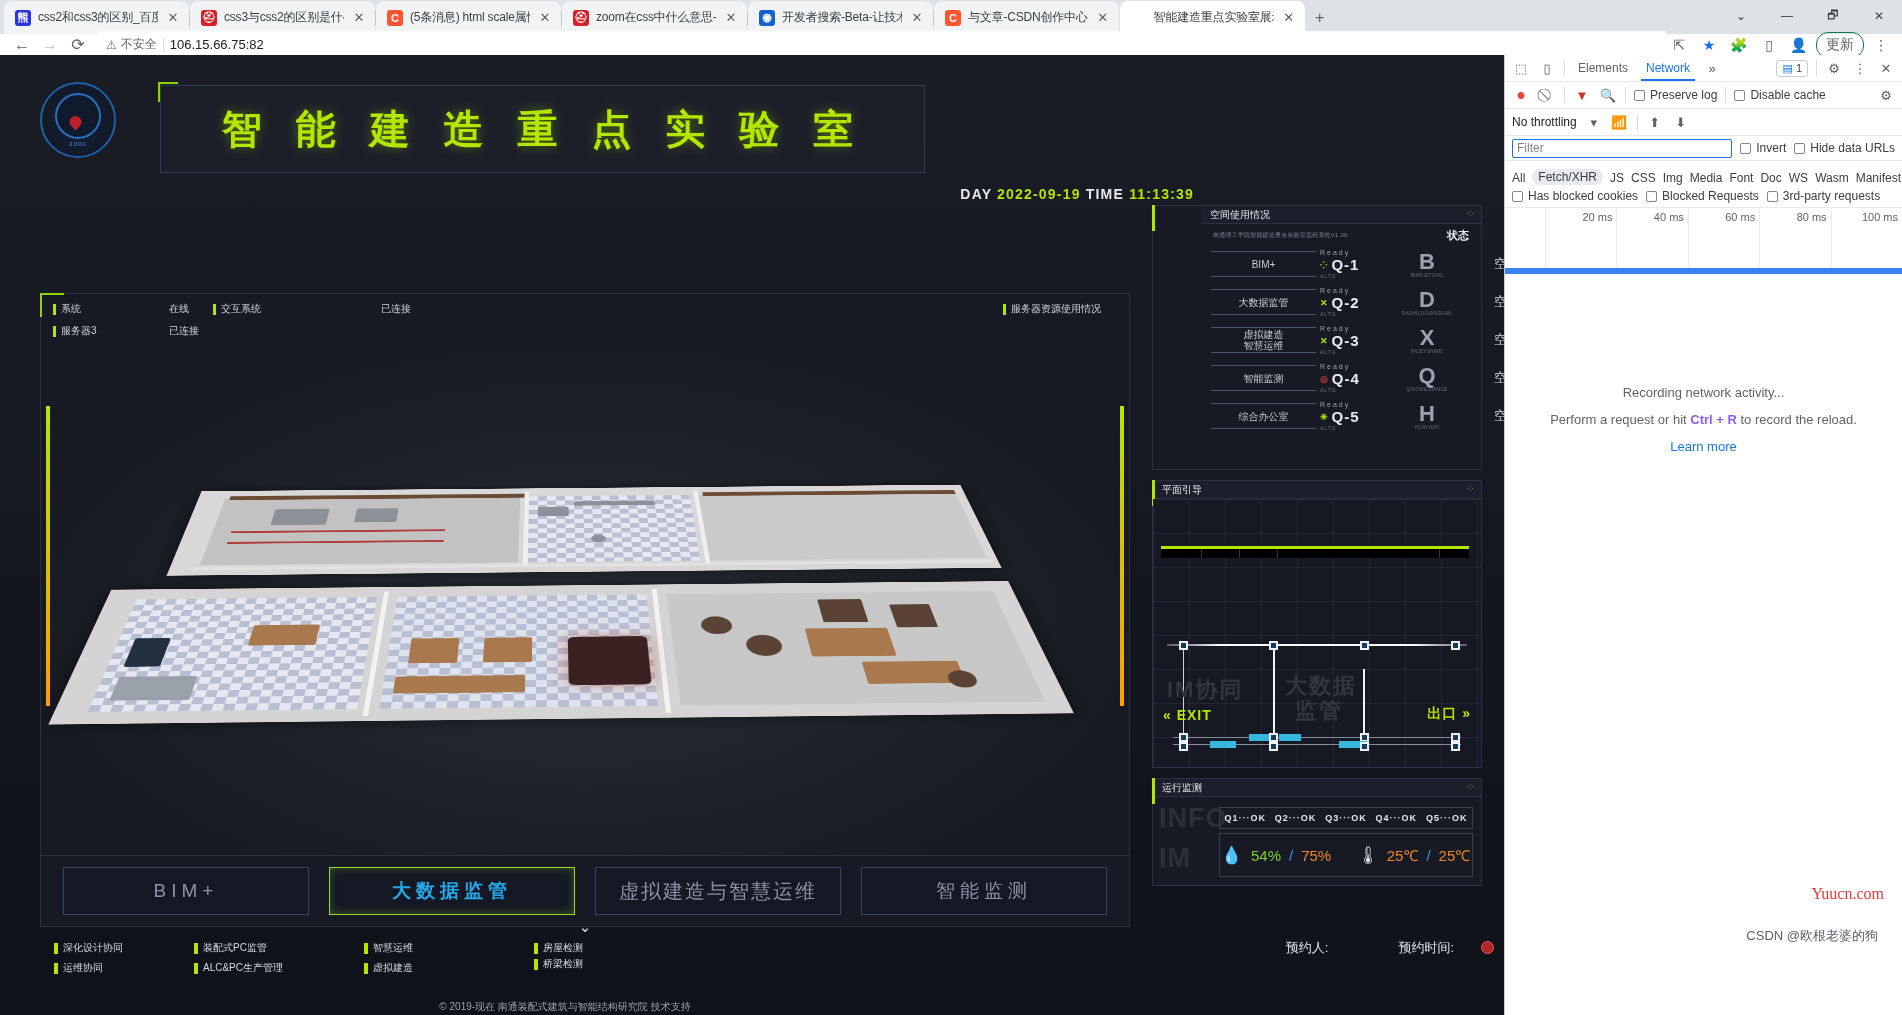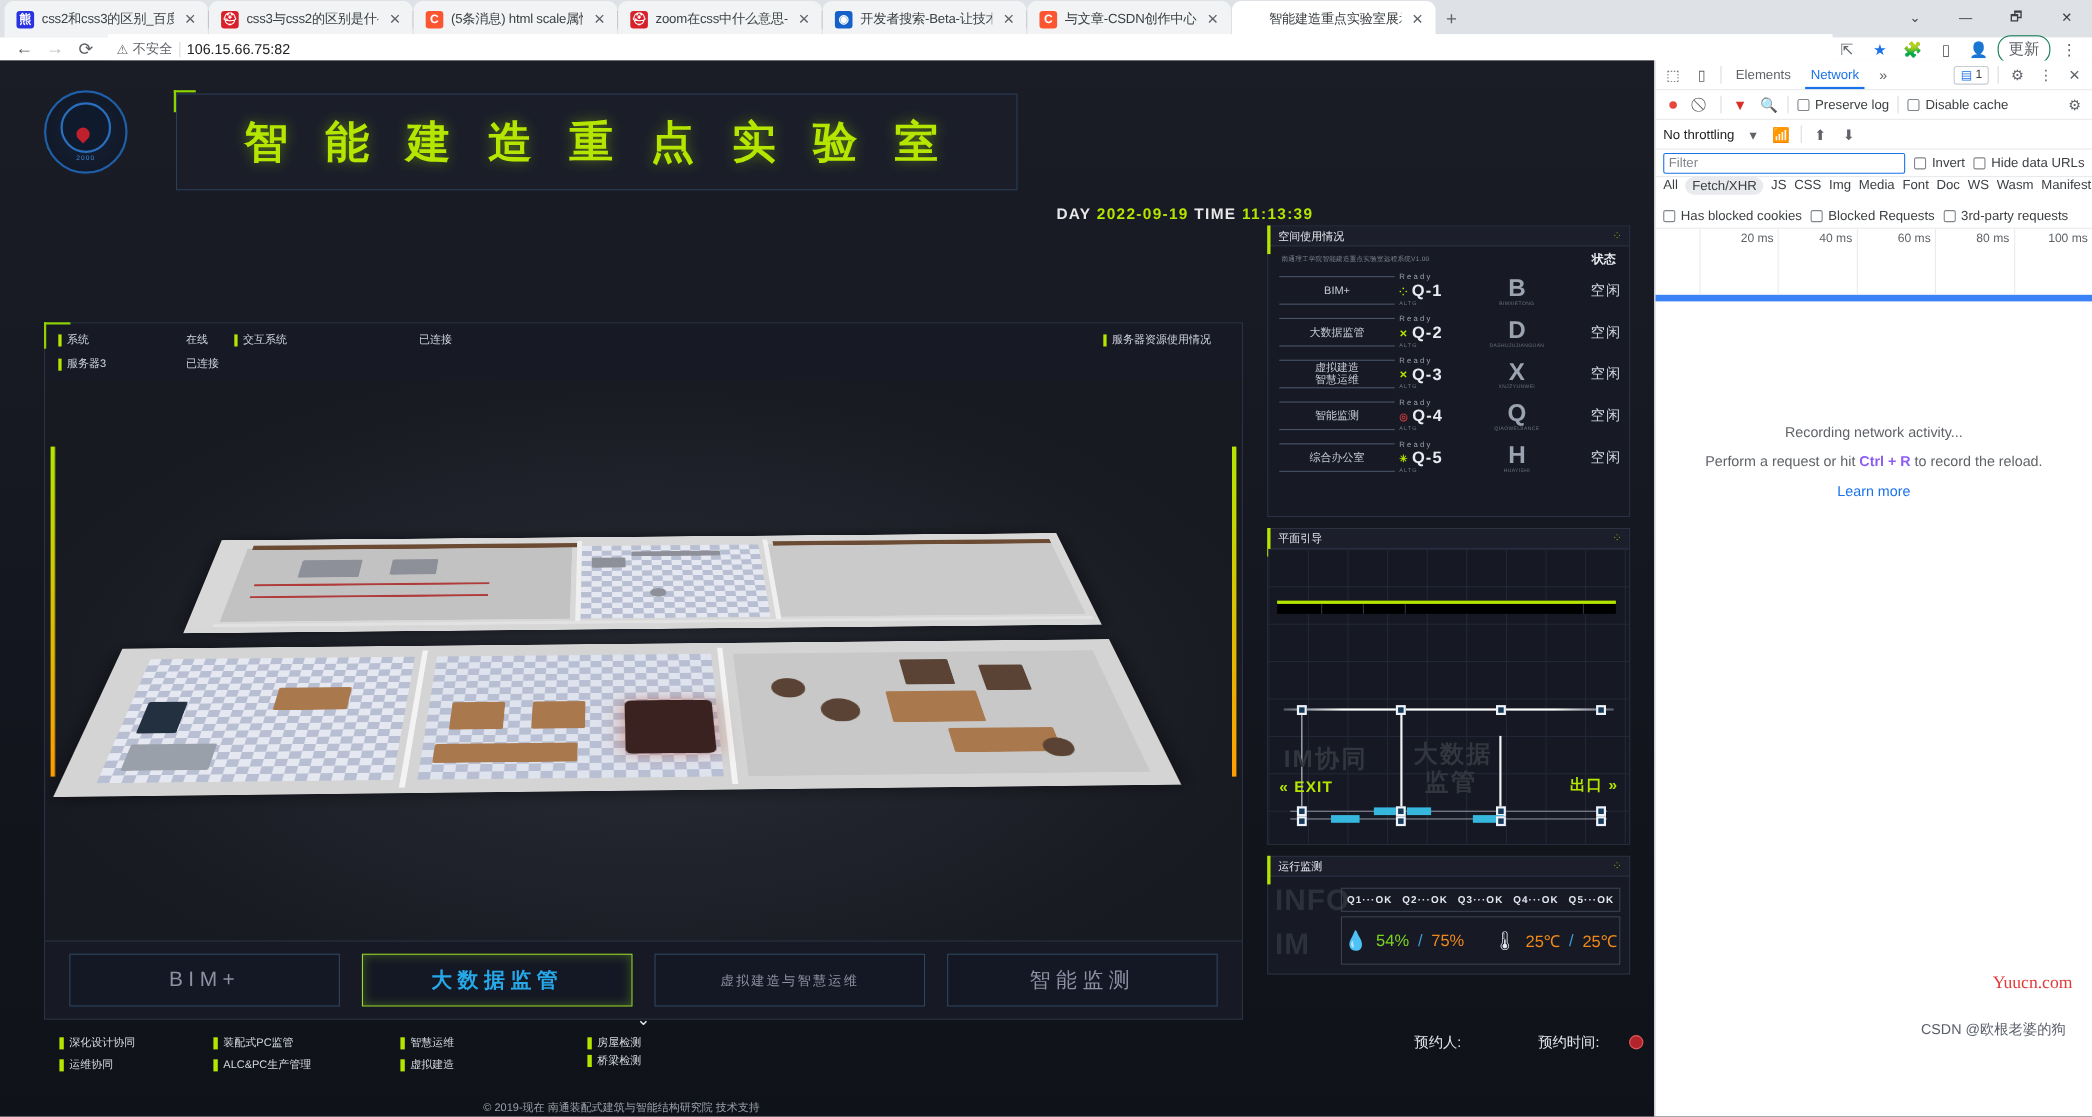--- a/index.html
+++ b/index.html
@@ -104,21 +104,21 @@
   .rail { position:absolute; width:4px; background:linear-gradient(#b4e600,#ff9d00); }
 
   
   .tabsrow { position:absolute; left:40px; top:800px; width:1090px; height:72px;
       border:1px solid #2b3142; background:#171a24; display:flex; align-items:center; gap:20px; padding:0 22px; }
   .dtab { flex:1 1 0; height:48px; border:1px solid #2f4560; background:#141824;
       display:flex; align-items:center; justify-content:center;
       font-size:19px; letter-spacing:5px; color:#8b92a3; }
   .dtab.active { border:1px solid #9ad82c; color:#26a8e8; font-weight:bold;
       box-shadow:0 0 10px rgba(140,210,40,.35) inset; }
-  .dtab.small { font-size:12px; letter-spacing:2px; }
+  .dtab.small { font-size:20px; letter-spacing:2px; }
   .caretdown { position:absolute; left:50%; transform:translateX(-50%); bottom:-10px;
       color:#e3e6ec; font-size:15px; }
 
   
   .legendrow { position:absolute; left:40px; top:884px; width:1090px; height:40px; }
   .lg { position:absolute; display:flex; align-items:center; gap:5px; font-size:10px; color:#d5d9e3; white-space:nowrap; }
   .lg i { width:4px; height:11px; background:#b4e600; display:inline-block; }
   .bookrow { position:absolute; right:50px; top:884px; display:flex; align-items:center; gap:70px;
       font-size:13px; color:#e4e7ee; }
   .reddot { position:absolute; right:10px; top:886px; width:13px; height:13px; border-radius:50%;
@@ -185,21 +185,21 @@
   .dt-ico { width:18px; height:18px; display:flex; align-items:center; justify-content:center; color:#5f6368; font-size:13px; }
   .dt-tab { font-size:12px; color:#5f6368; padding:0 5px; height:26px; line-height:26px; }
   .dt-tab.sel { color:#1a73e8; border-bottom:2px solid #1a73e8; }
   .dt-badge { border:1px solid #c9ccd1; border-radius:3px; padding:0 5px; height:17px;
               display:flex; align-items:center; gap:3px; font-size:11px; color:#3c4043; }
   .dt-vsep { width:1px; height:16px; background:#dadce0; }
   .cbox { width:11px; height:11px; border:1px solid #80868b; border-radius:2px; display:inline-block; flex:0 0 11px; }
   .chk-lbl { display:flex; align-items:center; gap:5px; font-size:12px; color:#3c4043; white-space:nowrap; }
   .filter-in { flex:1 1 auto; height:19px; border:1px solid #1a73e8; border-radius:2px;
                padding:0 4px; font-size:12px; color:#80868b; display:flex; align-items:center; }
-  .typerow { display:flex; align-items:flex-start; gap:7px; padding:0 7px; height:24px; font-size:12px; color:#3c4043; white-space:nowrap; overflow:hidden; }
+  .typerow { display:flex; align-items:flex-end; gap:7px; padding:0 7px; height:24px; font-size:12px; color:#3c4043; white-space:nowrap; overflow:hidden; }
   .typerow .pill { background:#e8eaed; border-radius:9px; padding:1px 6px; }
   .timeline { height:66px; border-bottom:6px solid #3b82f6; display:flex; position:relative;padding-left:40px; }
   .tl-seg { flex:1 1 0; border-left:1px solid #e8eaed; position:relative; }
   .tl-seg span { position:absolute; right:4px; top:3px; font-size:11px; color:#5f6368; }
   .dt-empty { position:absolute; left:0; right:0; top:330px; text-align:center; }
   .dt-empty .l1 { font-size:13px; color:#5f6368; margin-bottom:12px; }
   .dt-empty .l2 { font-size:13px; color:#5f6368; margin-bottom:12px; }
   .dt-empty .l2 b { font-weight:bold; color:#8b5cf6; }
   .dt-empty .l3 { font-size:13px; color:#1a73e8; }
 
@@ -426,21 +426,21 @@
     </div>
     <div class="bookrow">
       <span>预约人:</span>
       <span>预约时间:</span>
     </div>
     <div class="reddot"></div>
     <div class="copyright">© 2019-现在 南通装配式建筑与智能结构研究院 技术支持</div>
 
     <div class="rcol">
 
-      <div class="panel" style="height:265px;">
+      <div class="panel" style="height:265px;padding-left:48px;">
         <div class="ptitle">空间使用情况</div>
         <div class="pdeco">⁘</div>
         <div class="sub-head">
           <span class="sysname">南通理工学院智能建造重点实验室远程系统V1.00</span>
           <span class="statelbl">状态</span>
         </div>
 
         <div class="srv-row">
           <div class="srv-name">BIM+</div>
           <div class="srv-q">

